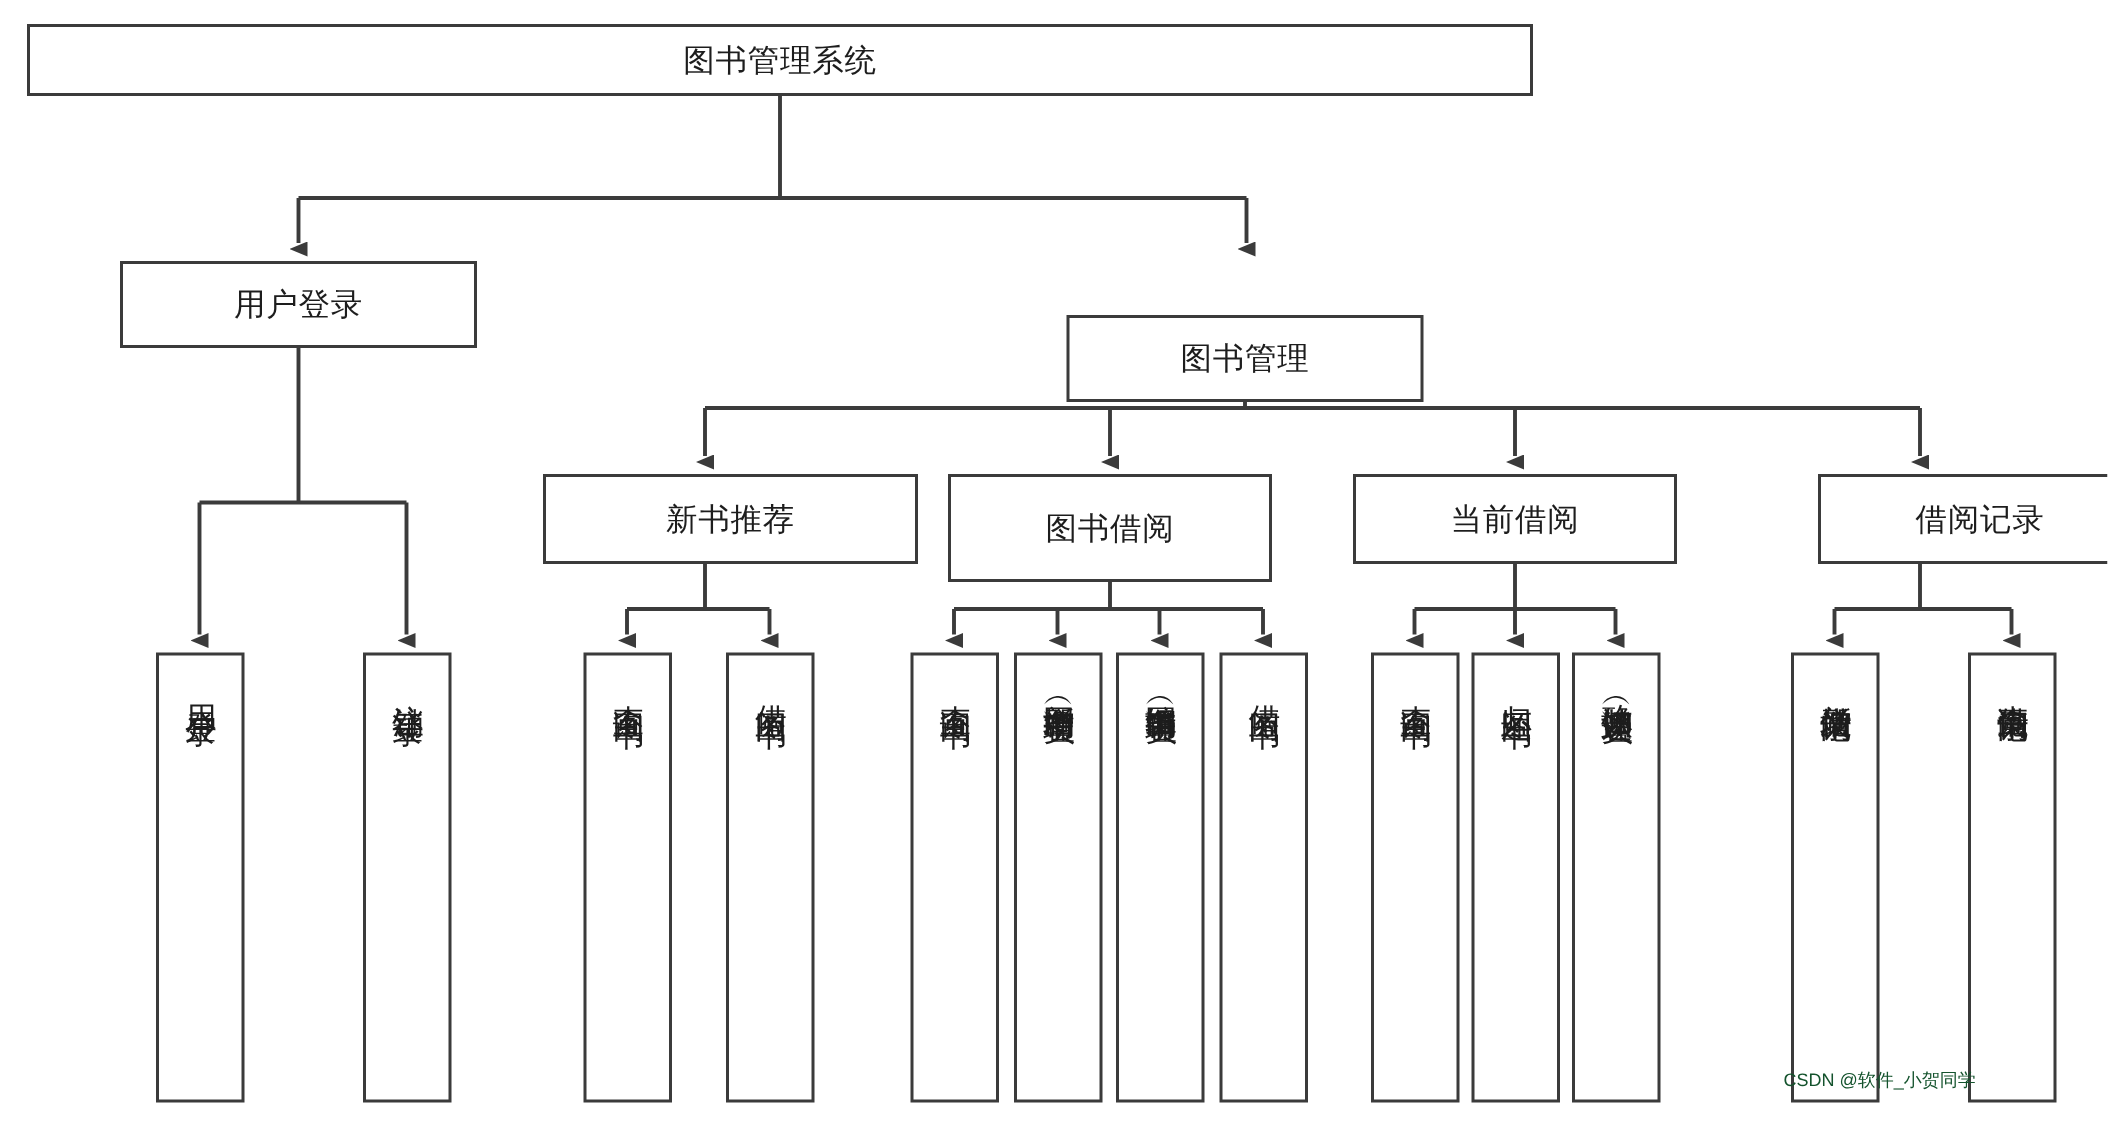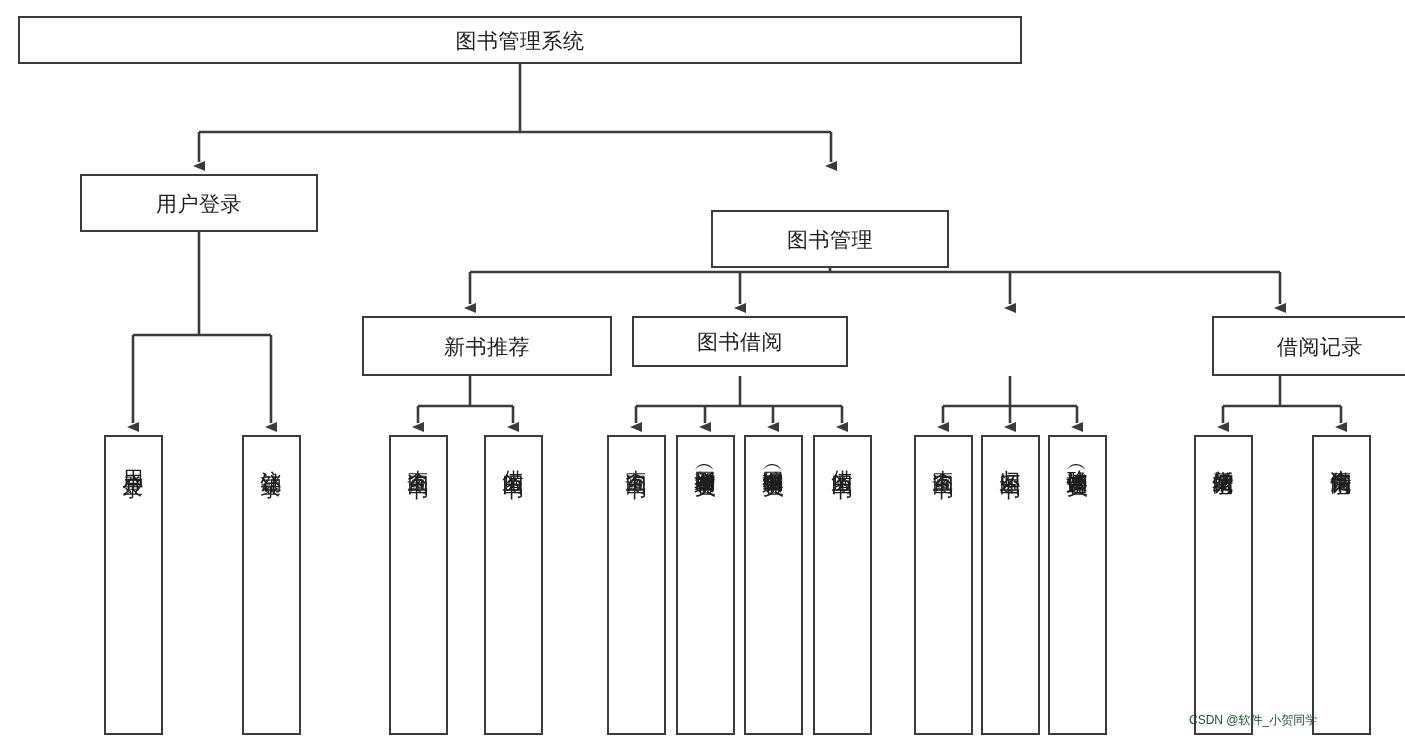--- a/index.html
+++ b/index.html
@@ -138,22 +138,25 @@
   <div class="node horizontal" style="left:80px;top:174px;width:238px;height:58px;">
     <span class="label">用户登录</span>
   </div>
   <div class="node horizontal" style="left:711px;top:174px;width:238px;height:58px;margin-top:36px;">
     <span class="label">图书管理</span>
   </div>
 
   <div class="node horizontal" style="left:362px;top:316px;width:250px;height:60px;">
     <span class="label">新书推荐</span>
   </div>
-  <div class="node horizontal" style="left:632px;top:316px;width:216px;height:51px;">
+  <div class="node horizontal" style="left:632px;top:316px;width:216px;height:72px;">
     <span class="label">图书借阅</span>
+  </div>
+  <div class="node horizontal" style="left:902px;top:316px;width:216px;height:60px;">
+    <span class="label">当前借阅</span>
   </div>
   <div class="node horizontal" style="left:1172px;top:316px;width:216px;height:60px;margin-left:40px;">
     <span class="label">借阅记录</span>
   </div>
 
   <div class="node vertical" style="left:104px;top:435px;width:59px;height:300px;">
     <span class="label">用户登录</span>
   </div>
   <div class="node vertical" style="left:242px;top:435px;width:59px;height:300px;">
     <span class="label">注销登录</span>

